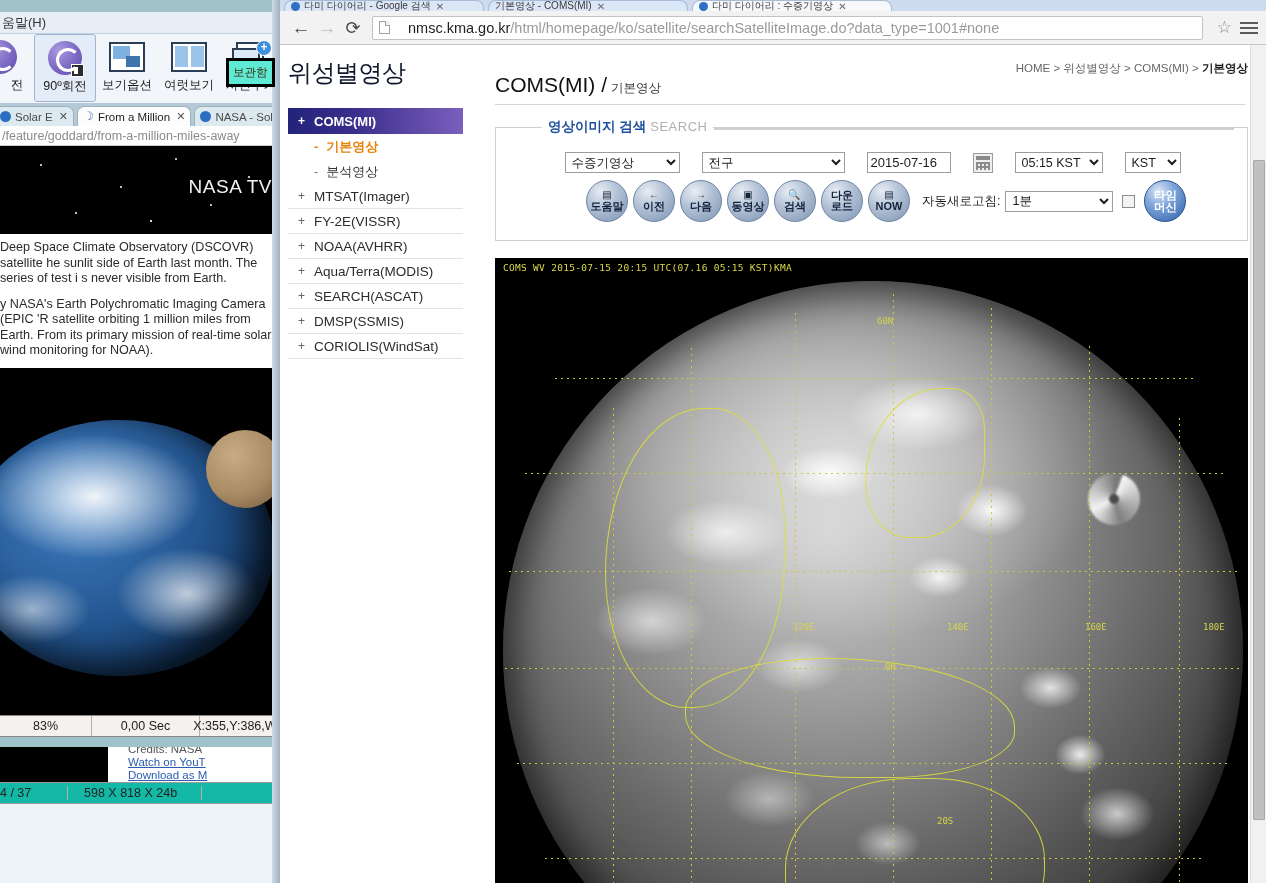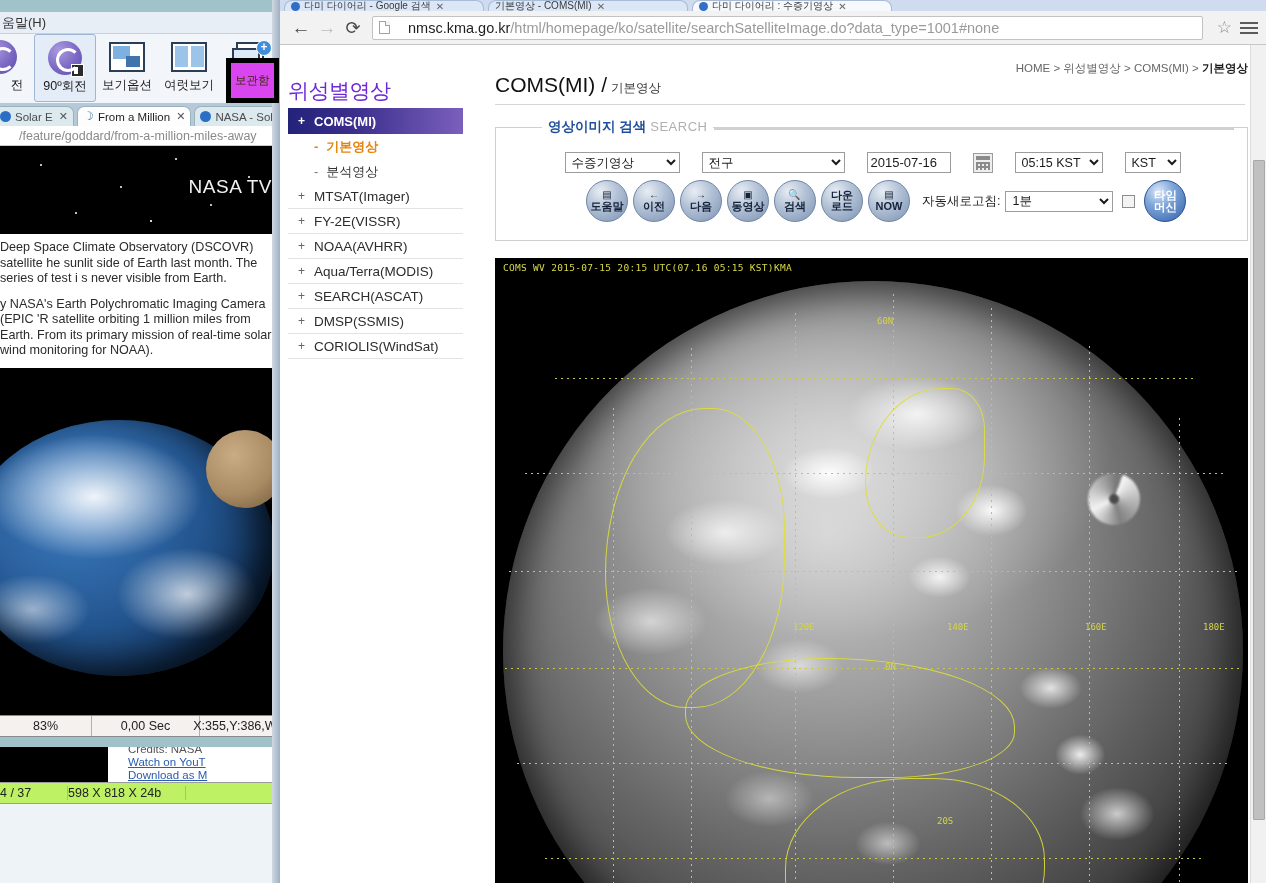--- a/index.html
+++ b/index.html
@@ -54,22 +54,22 @@
   .win-icon .b2{ position:absolute; left:15px; top:12px; width:14px; height:11px; background:#3f74ad;}
   .win-icon .c1{ position:absolute; left:2px; top:2px; width:13px; height:21px; background:#9cc4e8;}
   .win-icon .c2{ position:absolute; left:18px; top:2px; width:13px; height:21px; background:#9cc4e8;}
 
   .add-icon { width:38px; height:30px; margin:4px auto 0; position:relative;}
   .add-icon .pg1{ position:absolute; left:4px; top:0; width:28px; height:20px; background:#fff; border:2px solid #2c3e55;}
   .add-icon .pg2{ position:absolute; left:0px; top:6px; width:28px; height:20px; background:#dce9f6; border:2px solid #2c3e55;}
   .add-icon .plus{ position:absolute; right:-2px; top:-2px; width:16px; height:16px; border-radius:50%;
       background:#3f8fdc; border:1.5px solid #fff; color:#fff; font-size:12px; line-height:13px; text-align:center; font-weight:bold;}
   .tooltip {
-    position:absolute; left:6px; top:24px; background:#d946ef; border:5px solid #000000;
-    font-size:11.5px; color:#3a2a05; padding:10px 4px; z-index:5; white-space:nowrap;
+    position:absolute; left:6px; top:24px; background:#5eead4; border:3px solid #000000;
+    font-size:11.5px; color:#3a2a05; padding:4px 4px; z-index:5; white-space:nowrap;
   }
 
   
   .la-tabs {
     position:absolute; left:0; top:104px; width:280px; height:22px;
     background:#b5c9d6; display:flex; align-items:flex-end; overflow:hidden;
   }
   .la-tab {
     height:20px; background:#dce9ef; border:1px solid #9ab2c0; border-bottom:none;
     border-radius:7px 7px 0 0; margin-right:3px; display:flex; align-items:center;
@@ -77,21 +77,21 @@
   }
   .la-tab.active { background:#fdfdfd; color:#1d1d1d; }
   .la-tab .x { margin-left:6px; font-size:11px; color:#555; }
   .la-tab .fav { width:11px; height:11px; border-radius:50%; margin-right:4px; flex:0 0 auto; }
   .fav-blue { background:#2b6fc4; }
   .fav-moon { background:transparent; color:#3a6fa8; font-size:12px; line-height:11px; border-radius:0; }
 
   .la-url {
     position:absolute; left:0; top:126px; width:280px; height:20px;
     background:#fff; border-bottom:1px solid #ccc;
-    font-size:12.5px; color:#8a8a8a; line-height:20px; padding-left:19px; white-space:nowrap;
+    font-size:12.5px; color:#8a8a8a; line-height:20px; padding-left:2px; white-space:nowrap;
   }
   .la-hero {
     position:absolute; left:0; top:146px; width:280px; height:88px; background:#000;
     overflow:hidden;
   }
   .la-hero .nasatv { position:absolute; right:8px; top:30px; color:#f2f2f2; font-size:19px; letter-spacing:.5px;}
   .la-hero .star { position:absolute; background:#ffffff; border-radius:50%; }
   .la-body {
     position:absolute; left:0; top:234px; width:280px; height:134px; background:#fff;
     font-size:12.6px; color:#2b2b2b; line-height:15.5px; padding:6px 2px 0 0; overflow:hidden;
@@ -123,22 +123,22 @@
       align-items:center; justify-content:center; white-space:nowrap; }
   .la-gap { position:absolute; left:0; top:737px; width:280px; height:10px; background:#9fc3c8;}
   .la-mid {
     position:absolute; left:0; top:747px; width:280px; height:35px; background:#fff; overflow:hidden;
   }
   .la-mid .blackbox{ position:absolute; left:0; top:0; width:108px; height:35px; background:#000;}
   .la-mid .credits{ position:absolute; left:128px; top:-4px; font-size:11.5px; color:#555; line-height:13px;}
   .la-mid .credits a{ color:#2a5db0; text-decoration:underline; display:block; }
   .la-status2 {
     position:absolute; left:0; top:782px; width:280px; height:22px;
-    background:#bef264; border-top:1px solid #9b9b9b; border-bottom:1px solid #9b9b9b;
-    display:flex; align-items:center; font-size:12.5px; color:#222;
+    background:#14b8a6; border-top:1px solid #9b9b9b; border-bottom:1px solid #9b9b9b;
+    display:flex; align-items:center; font-size:12.5px; color:#222;gap:16px;
   }
   .la-thumbs {
     position:absolute; left:0; top:804px; width:280px; height:79px; background:#fff;
     display:flex; align-items:flex-start; padding-top:6px; overflow:hidden;
   }
   .thumb { width:76px; display:flex; flex-direction:column; align-items:center; flex:0 0 auto; }
   .thumb .img { width:48px; height:38px; border:1px solid #666; background:#cfd8de; position:relative; overflow:hidden;}
   .thumb .cap { font-size:12px; color:#222; margin-top:3px; white-space:nowrap;}
   .t1a{position:absolute;left:6px;top:8px;width:22px;height:15px;background:#7e93a6;}
   .t1b{position:absolute;left:9px;top:10px;width:15px;height:10px;background:#b9a6d8;}
@@ -199,21 +199,21 @@
   .page {
     position:absolute; left:0; top:45px; width:986px; height:838px;
     background:#fff; overflow:hidden;
   }
   .page-scroll { position:absolute; right:0; top:0; width:16px; height:838px; background:#f1f1f1;
                  border-left:1px solid #dcdcdc; }
   .page-scroll .thumb-v { position:absolute; left:2px; top:115px; width:12px; height:660px;
                  background:#c0c0c0; border:1px solid #a8a8a8; border-radius:1px;}
 
   .site-title {
-    position:absolute; left:8px; top:12px; font-size:21px; color:#6d28d9; letter-spacing:-.5px;margin-top:20px;
+    position:absolute; left:8px; top:12px; font-size:24px; color:#0f172a; letter-spacing:-.5px;
   }
   .side-nav { position:absolute; left:8px; top:63px; width:175px; }
   .nav-top {
     height:26px; display:flex; align-items:center; padding-left:10px;
     background:linear-gradient(to right, #23237a 0%, #3b2f8c 38%, #7b5fbd 100%);
     color:#fff; font-size:13px; font-weight:bold;
   }
   .nav-top .pm { margin-right:9px; font-size:12px; }
   .nav-sub {
     height:25px; display:flex; align-items:center; padding-left:26px;

